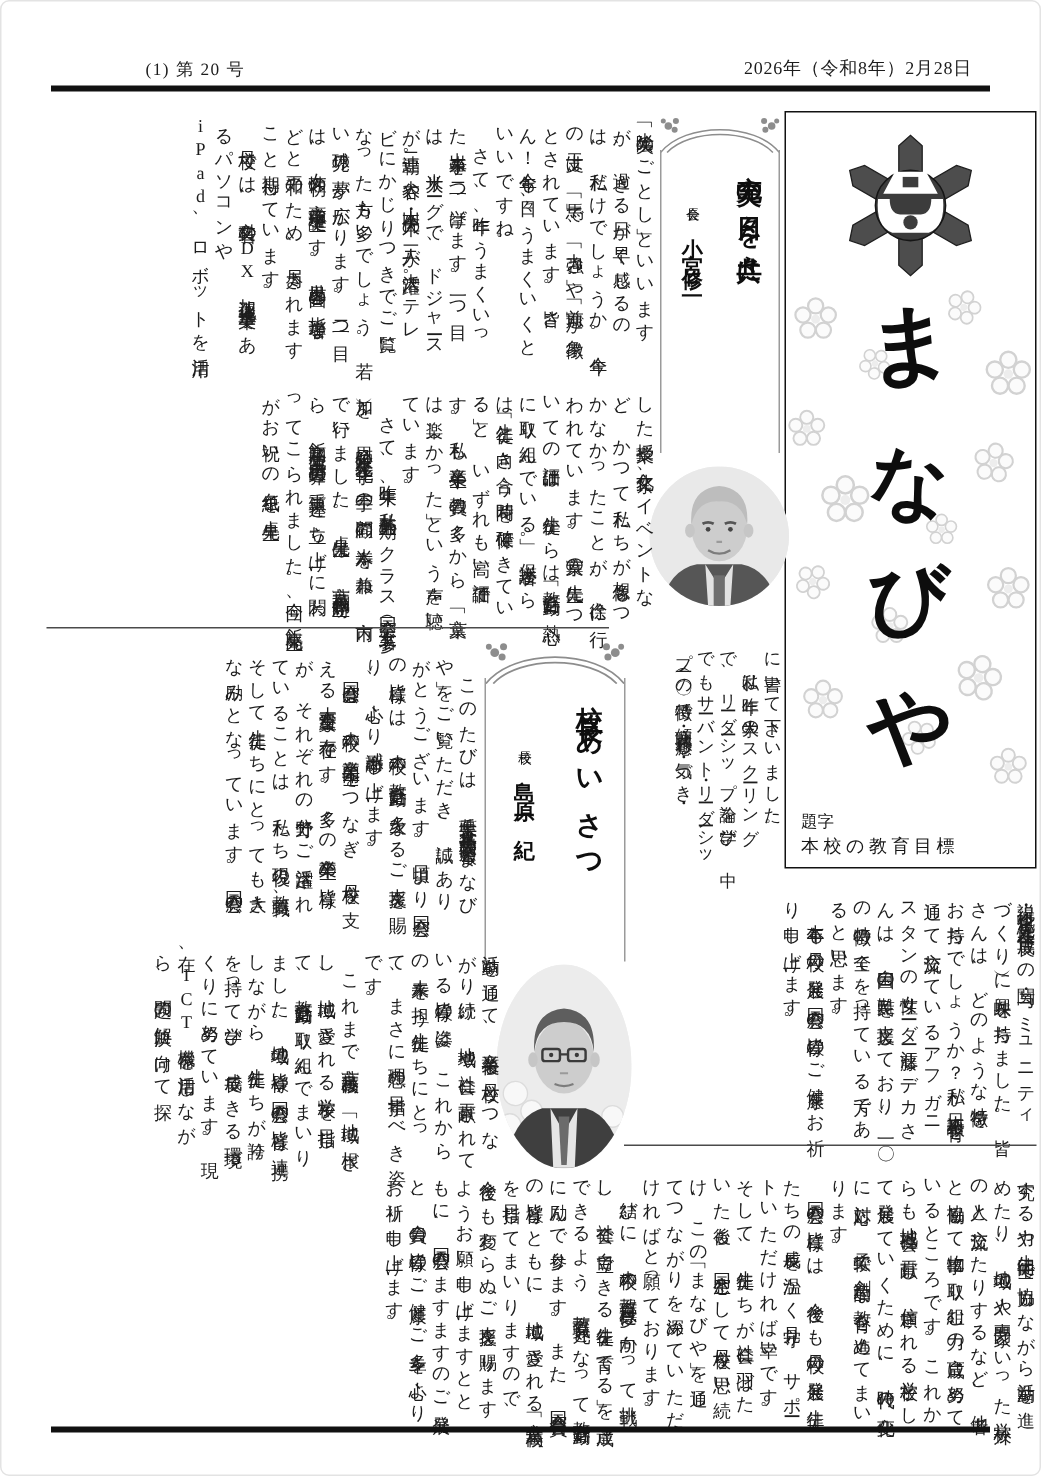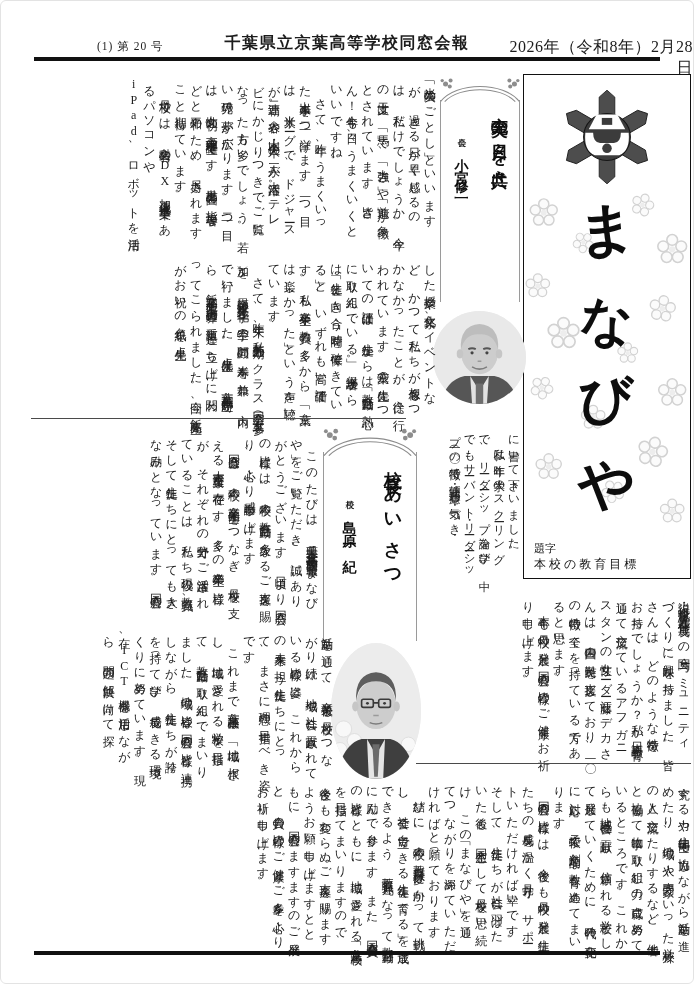--- a/index.html
+++ b/index.html
@@ -2,21 +2,21 @@
 <html lang="ja"><head>
 <meta charset="utf-8">
 <style>
   html,body{margin:0;padding:0;background:#fff;}
   .sheet{position:relative;width:694px;height:984px;background:#fff;border:1px solid #e3e3e3;border-radius:6px;box-sizing:border-box;overflow:hidden;
          font-family:"Liberation Serif","DejaVu Serif",serif;color:#1c1c1c;}
   
   .hd-issue{position:absolute;left:96px;top:38px;font-size:11.5px;letter-spacing:1px;}
   .hd-title{position:absolute;left:50%;transform:translateX(-50%);top:32px;font-size:16px;font-weight:bold;
             font-family:"Liberation Sans","DejaVu Sans",sans-serif;letter-spacing:1.5px;}
-  .hd-date{position:absolute;left:507px;top:36px;font-size:16px;letter-spacing:.5px;text-align:right;}
+  .hd-date{position:absolute;left:495px;top:36px;font-size:12px;letter-spacing:.5px;}
   .rule-thick{position:absolute;left:33px;right:33px;height:3.5px;background:#111;}
   .rule-thin{position:absolute;height:1px;background:#4a4a4a;}
   
   .vtext{position:absolute;writing-mode:vertical-rl;text-orientation:upright;white-space:pre-line;
          font-size:12px;line-height:15.6px;letter-spacing:1.6px;text-align:start;color:#1d1d1d;}
   
   .masthead{position:absolute;left:522px;top:73px;width:168px;height:505px;border:1.6px solid #111;box-sizing:border-box;background:#fff;}
   .emblem{position:absolute;left:50%;transform:translateX(-50%);top:10px;width:104px;height:104px;}
   .floral{position:absolute;left:0;top:118px;width:100%;height:340px;}
   .callig{position:absolute;left:0;width:100%;text-align:center;font-weight:bold;color:#0d0d0d;
@@ -39,21 +39,20 @@
   .photo{position:absolute;overflow:hidden;background:#ededed;}
   .photo.round{border-radius:50%;}
   .photo svg{display:block;width:100%;height:100%;}
 </style>
 </head>
 <body>
 
 <div class="sheet">
 
   <span class="hd-issue">(1) 第 20 号</span>
-  <span class="hd-title">千葉県立京葉高等学校同窓会報</span>
   <span class="hd-date">2026年（令和8年）2月28日</span>
   <div class="rule-thick" style="top:56px;"></div>
 
   <div class="masthead">
     <svg class="emblem" viewBox="-60 -60 120 120">
       <g fill="#4d4d4d" stroke="#1f1f1f" stroke-width="1">
         <polygon points="-9,-46 0,-54 9,-46 9,46 0,54 -9,46"></polygon>
         <polygon points="-9,-46 0,-54 9,-46 9,46 0,54 -9,46" transform="rotate(60)"></polygon>
         <polygon points="-9,-46 0,-54 9,-46 9,46 0,54 -9,46" transform="rotate(120)"></polygon>
       </g>

